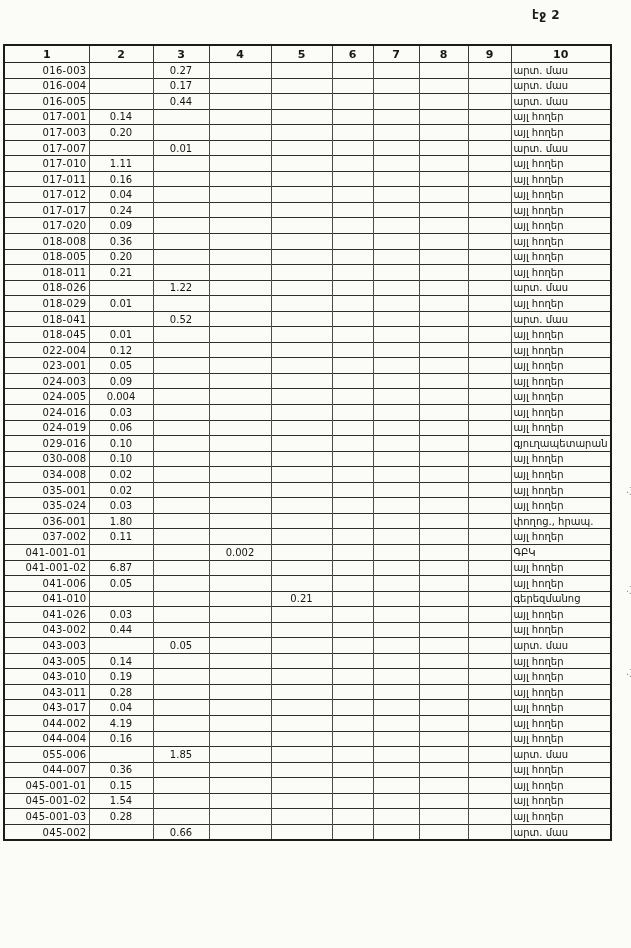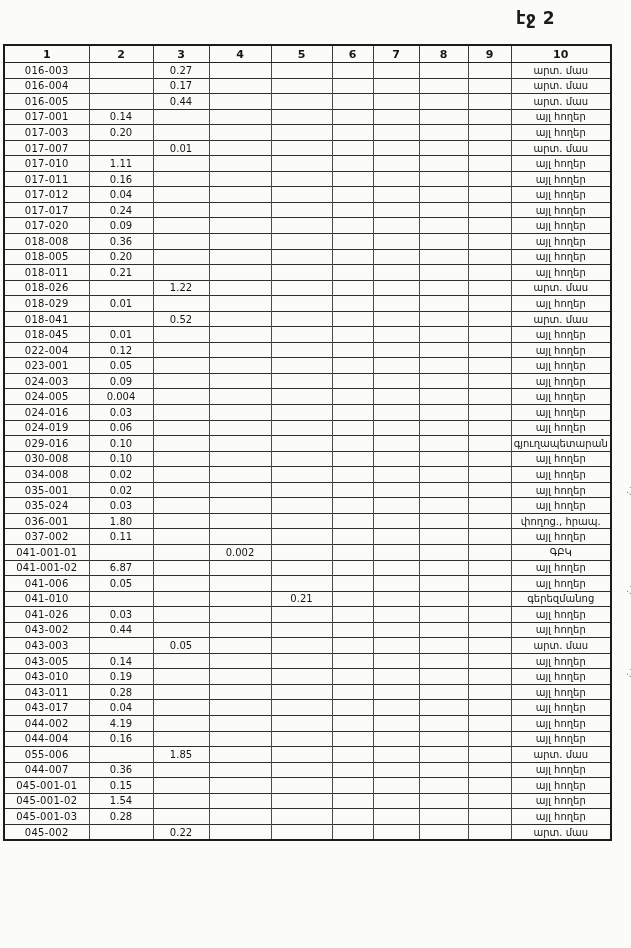--- a/index.html
+++ b/index.html
@@ -8,22 +8,22 @@
     width: 631px;
     height: 948px;
     background: #fbfbf8;
     font-family: "DejaVu Sans", sans-serif;
     color: #1c1c1c;
     overflow: hidden;
   }
   .page-label {
     position: absolute;
     top: 8px;
-    left: 516px;
-    font-size: 17px;
+    left: 532px;
+    font-size: 12px;
     font-weight: bold;
     letter-spacing: 0.5px;
   }
   table.scan-table {
     position: absolute;
     top: 44px;
     left: 3px;
     width: 607px;
     border-collapse: collapse;
     table-layout: fixed;
@@ -42,23 +42,23 @@
   table.scan-table td {
     height: 14.55px;
     font-size: 10px;
     padding: 0 2px;
     white-space: nowrap;
     overflow: hidden;
     border-left: 1.2px solid #4c4c4c;
     border-top: 1.7px solid #2e2e2e;
     color: #141414;
   }
-  td.code-cell  { text-align: center; padding-left: 4px; letter-spacing: 0.3px; }
+  td.code-cell  { text-align: right; padding-left: 4px; letter-spacing: 0.3px; }
   td.value-cell { text-align: center; }
-  td.use-cell   { text-align: center; padding-left: 4px; font-size: 9.5px; }
+  td.use-cell   { text-align: left; padding-left: 4px; font-size: 9.5px; }
   .margin-note {
     position: absolute;
     left: 626px;
     font-size: 10px;
     color: #8e8e8e;
     font-family: "DejaVu Sans", sans-serif;
     white-space: nowrap;
   }
   
   col.w0 { width: 85px; }
@@ -691,21 +691,21 @@
           <td class="value-cell"></td>
           <td class="value-cell"></td>
           <td class="value-cell"></td>
           <td class="value-cell"></td>
           <td class="value-cell"></td>
           <td class="use-cell">այլ հողեր</td>
         </tr>
         <tr>
           <td class="code-cell">045-002</td>
           <td class="value-cell"></td>
-          <td class="value-cell">0.22</td>
+          <td class="value-cell">0.66</td>
           <td class="value-cell"></td>
           <td class="value-cell"></td>
           <td class="value-cell"></td>
           <td class="value-cell"></td>
           <td class="value-cell"></td>
           <td class="value-cell"></td>
           <td class="use-cell">արտ. մաս</td>
         </tr>
       </tbody>
   </table>

